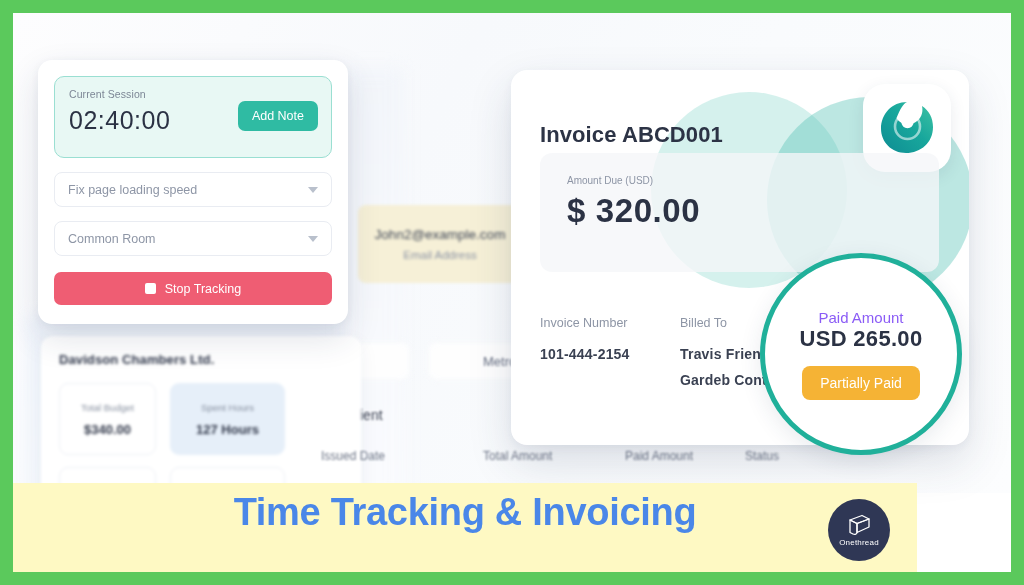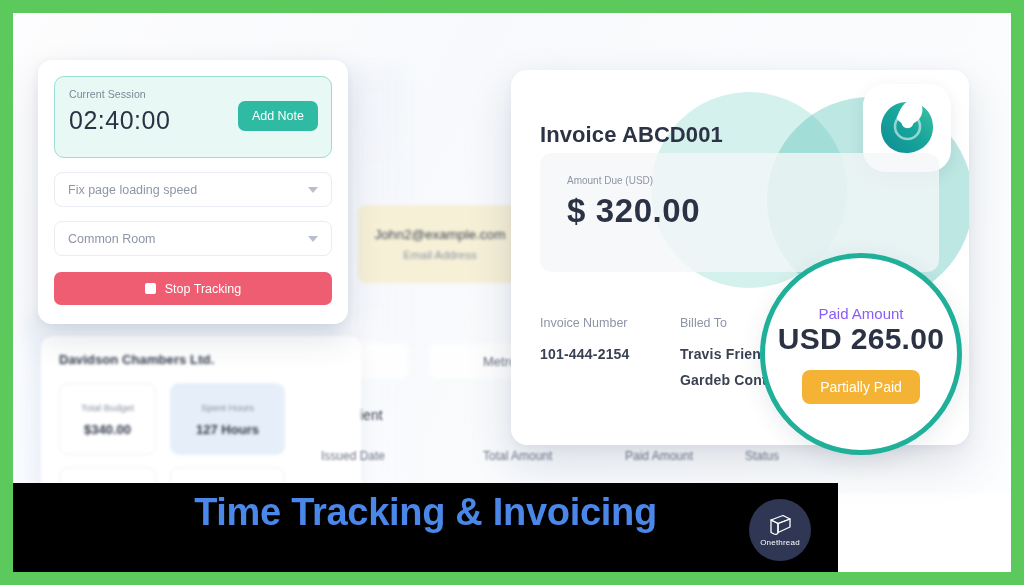--- a/index.html
+++ b/index.html
@@ -261,21 +261,21 @@
     border-radius: 50%;
     background: #ffffff;
     border: 5px solid #20b09a;
     display: flex; flex-direction: column;
     align-items: center; justify-content: center;
     gap: 0;
     box-shadow: 0 6px 22px rgba(40,55,90,.10);
   }
   #paid-label { font-size: 15px; color: #8b5cf6; }
   #paid-value {
-    font-size: 30px; font-weight: bold; color: #2b3244;
+    font-size: 22px; font-weight: bold; color: #2b3244;
     letter-spacing: .3px;
   }
   #paid-status {
     margin-top: 14px;
     background: #f5b335;
     color: #ffffff;
     border: none;
     border-radius: 8px;
     padding: 9px 18px;
     font-size: 14px;
@@ -294,22 +294,22 @@
     position: absolute;
     font-size: 12px;
     color: #6e7687;
     white-space: nowrap;
   }
 
   
   #footer {
     position: absolute;
     left: 0; bottom: 0;
-    width: 825px; height: 89px;
-    background: #000000;
+    width: 904px; height: 89px;
+    background: #fef9c3;
   }
   #headline {
     position: absolute;
     left: 0; right: 0; top: 8px;
     text-align: center;
     font-size: 38px;
     font-weight: bold;
     color: #4a87e8;
     letter-spacing: -.3px;
   }

